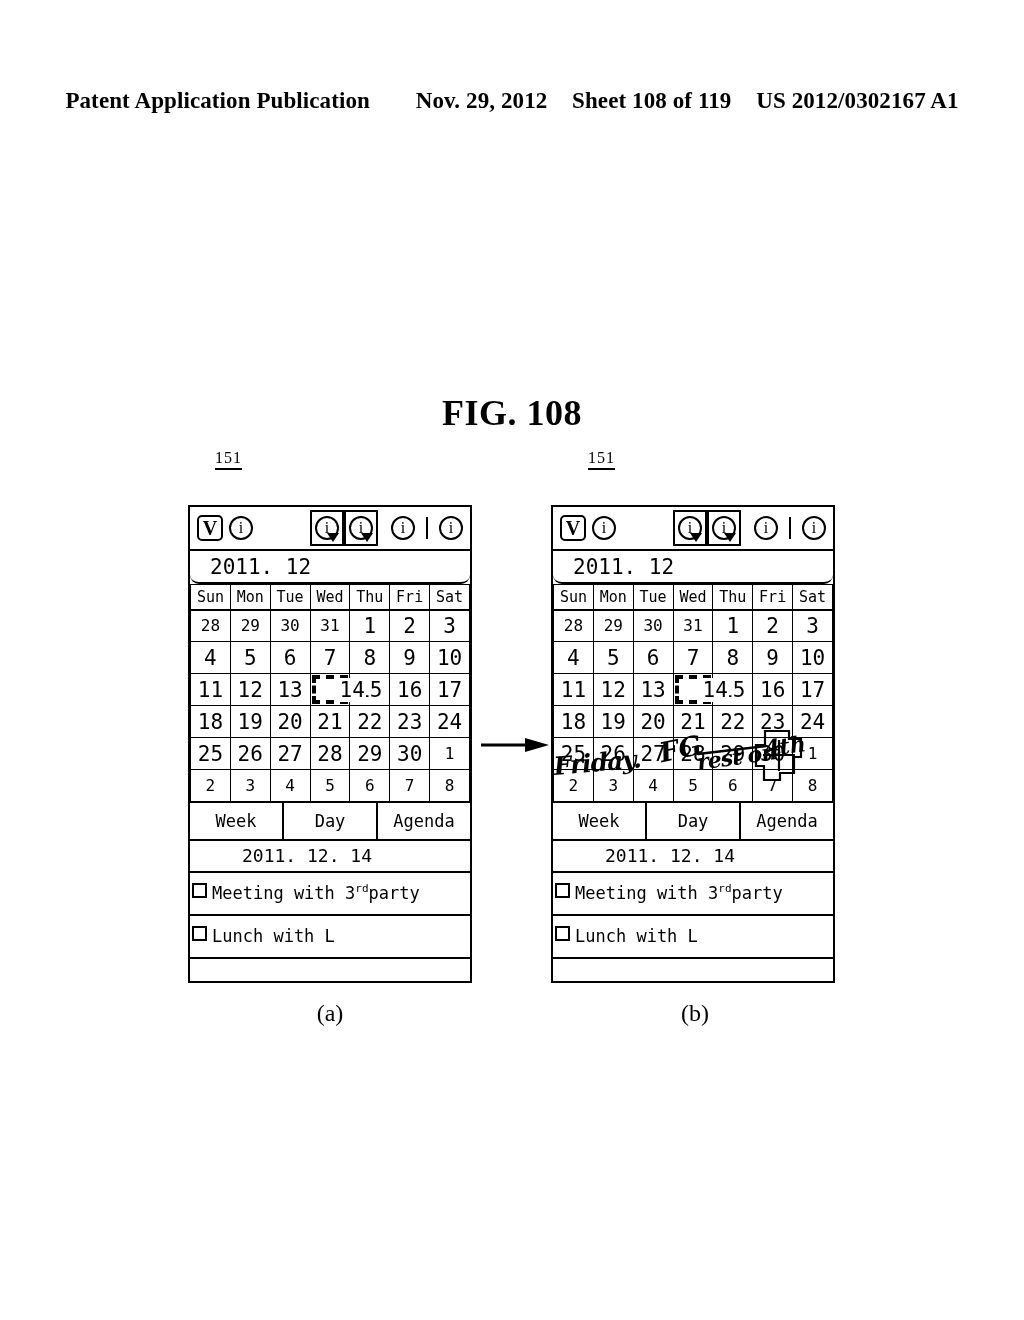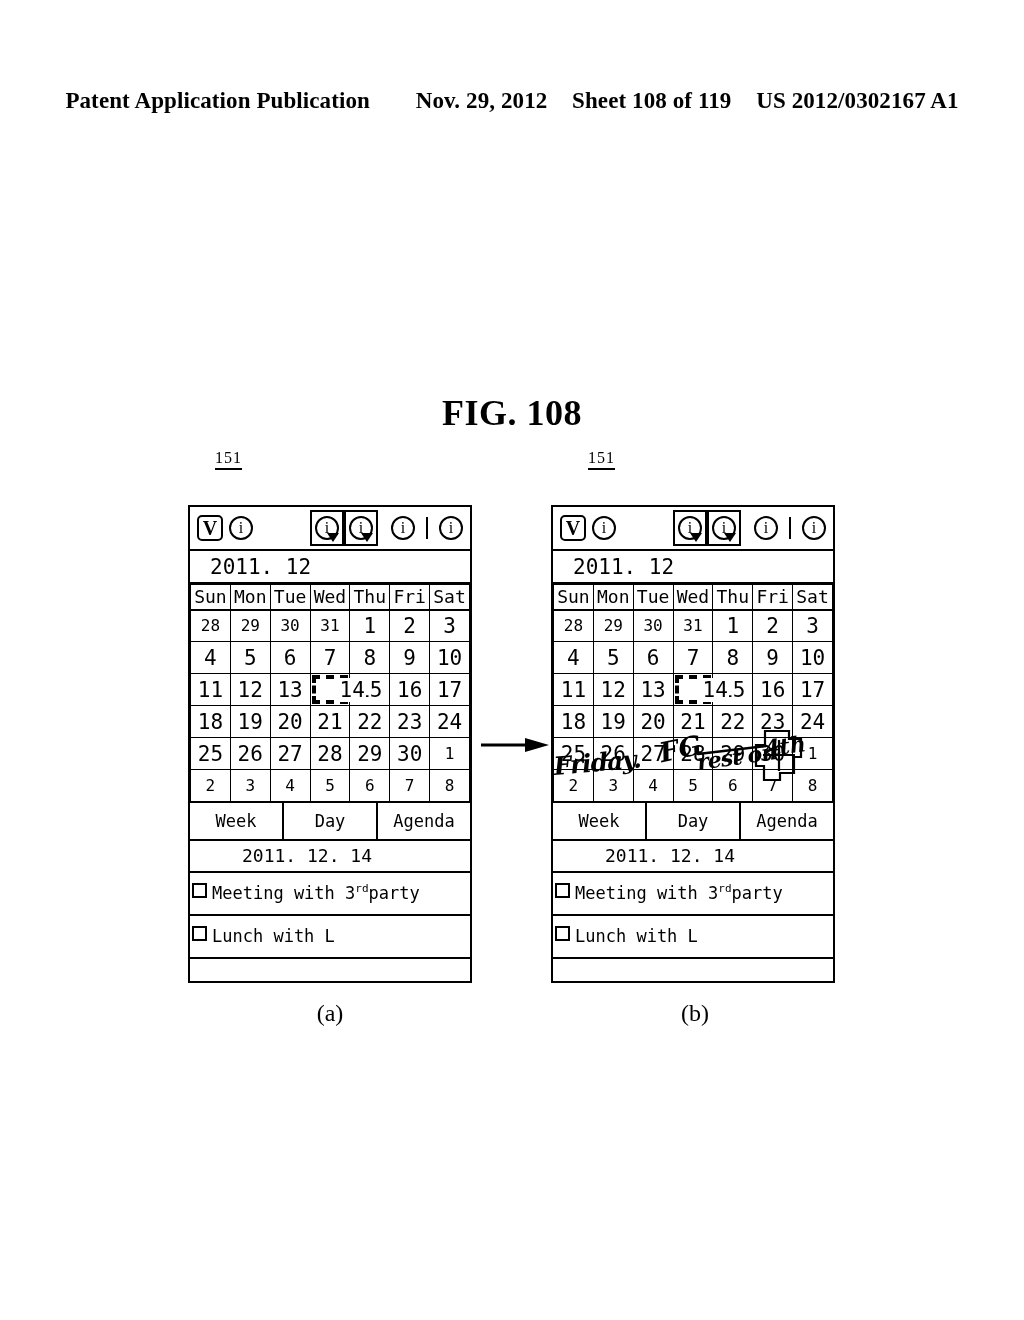--- a/index.html
+++ b/index.html
@@ -144,38 +144,39 @@
   .month-header {
     height: 33px;
     border-bottom: 2px solid #000;
     display: flex;
     align-items: center;
     padding-left: 20px;
     box-sizing: border-box;
     font-family: "DejaVu Sans Mono", monospace;
     font-size: 21px;
     letter-spacing: 0px;
+    border-radius: 9px;
   }
 
   
   .cal {
     border-collapse: collapse;
     width: 100%;
     table-layout: fixed;
   }
   .cal th, .cal td {
     border: 1px solid #000;
     text-align: center;
     font-family: "DejaVu Sans Mono", monospace;
     padding: 0;
     box-sizing: border-box;
   }
   .cal th {
     height: 25px;
-    font-size: 18px;
+    font-size: 15px;
     font-weight: normal;
     border-bottom-width: 2px;
   }
   .cal td {
     height: 32px;
     font-size: 21px;
   }
   .cal td.dim { font-size: 16px; }
   .cal td.sel {
     position: relative;

